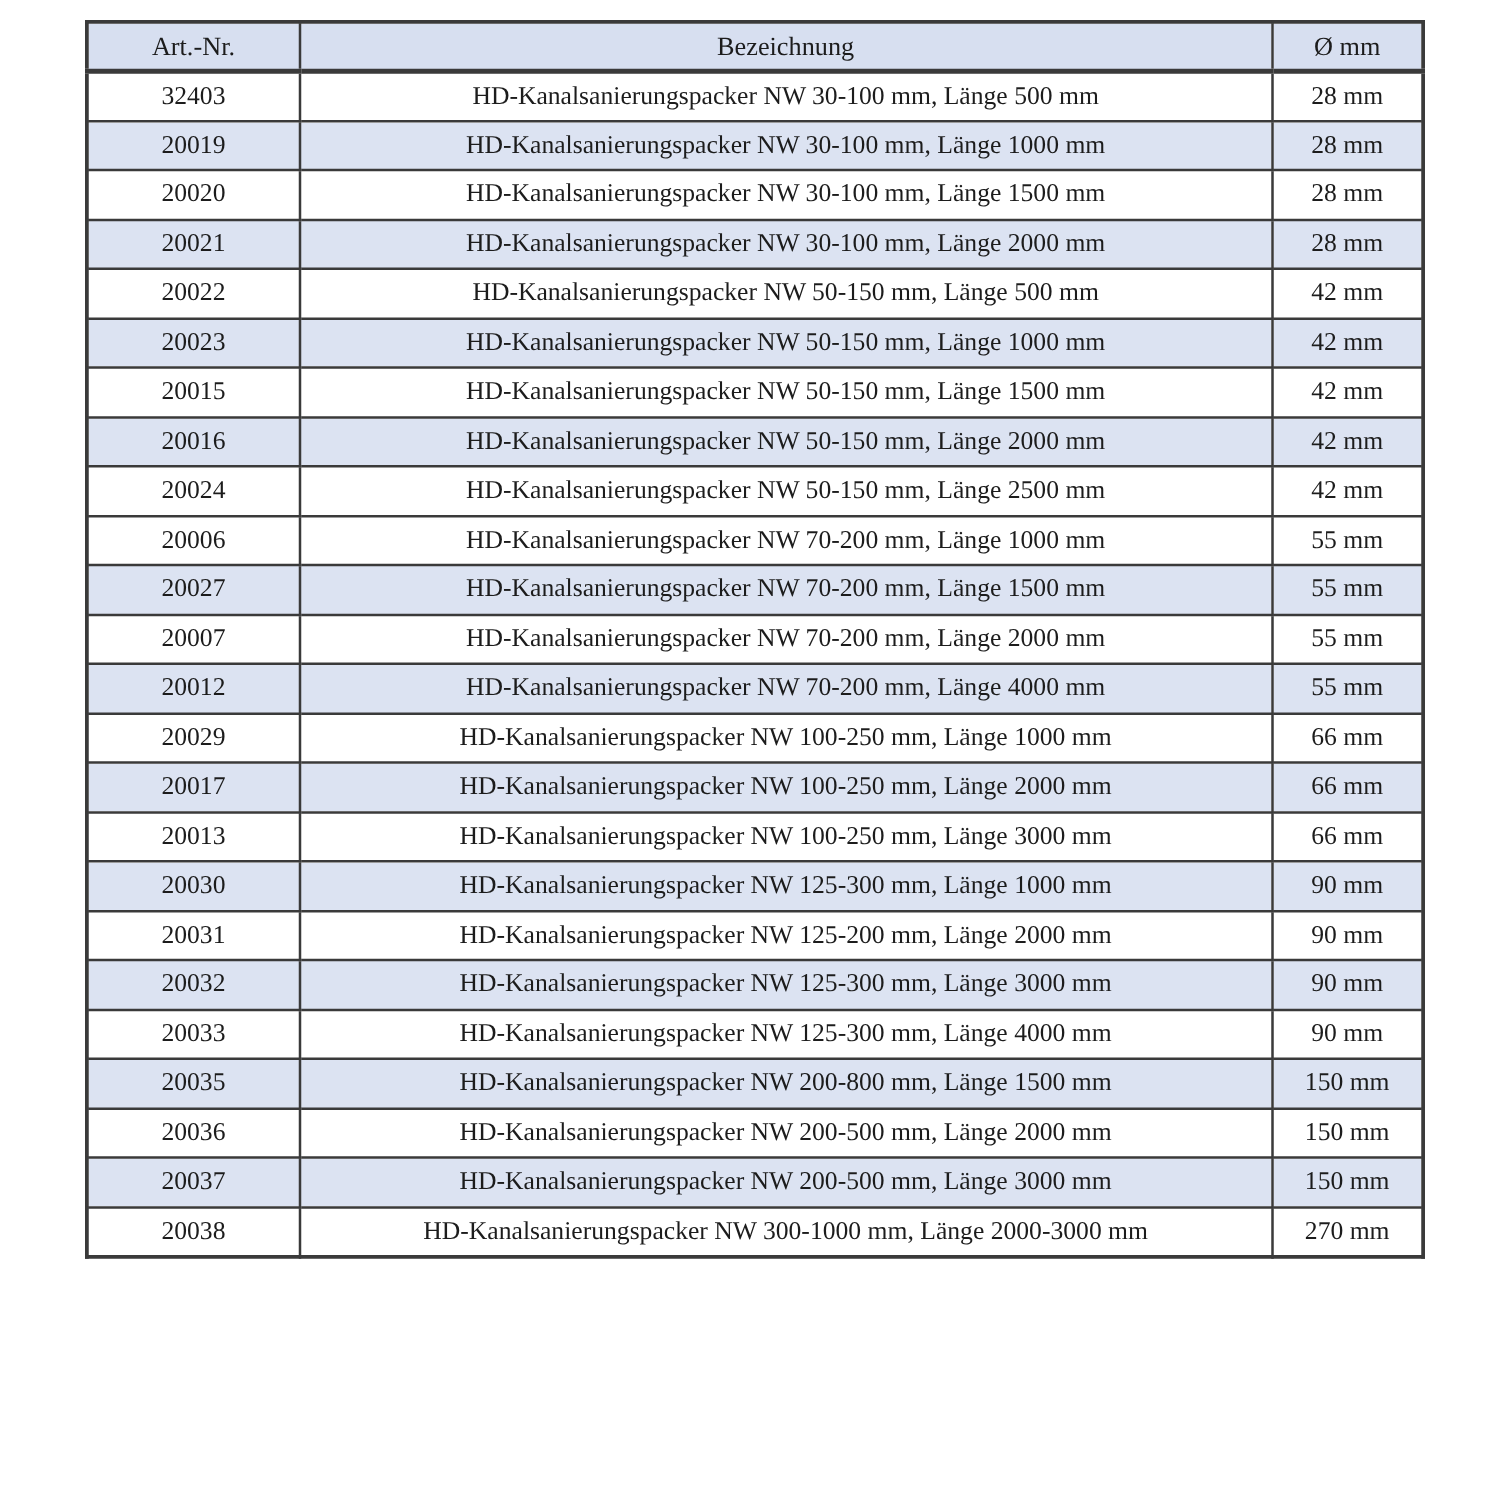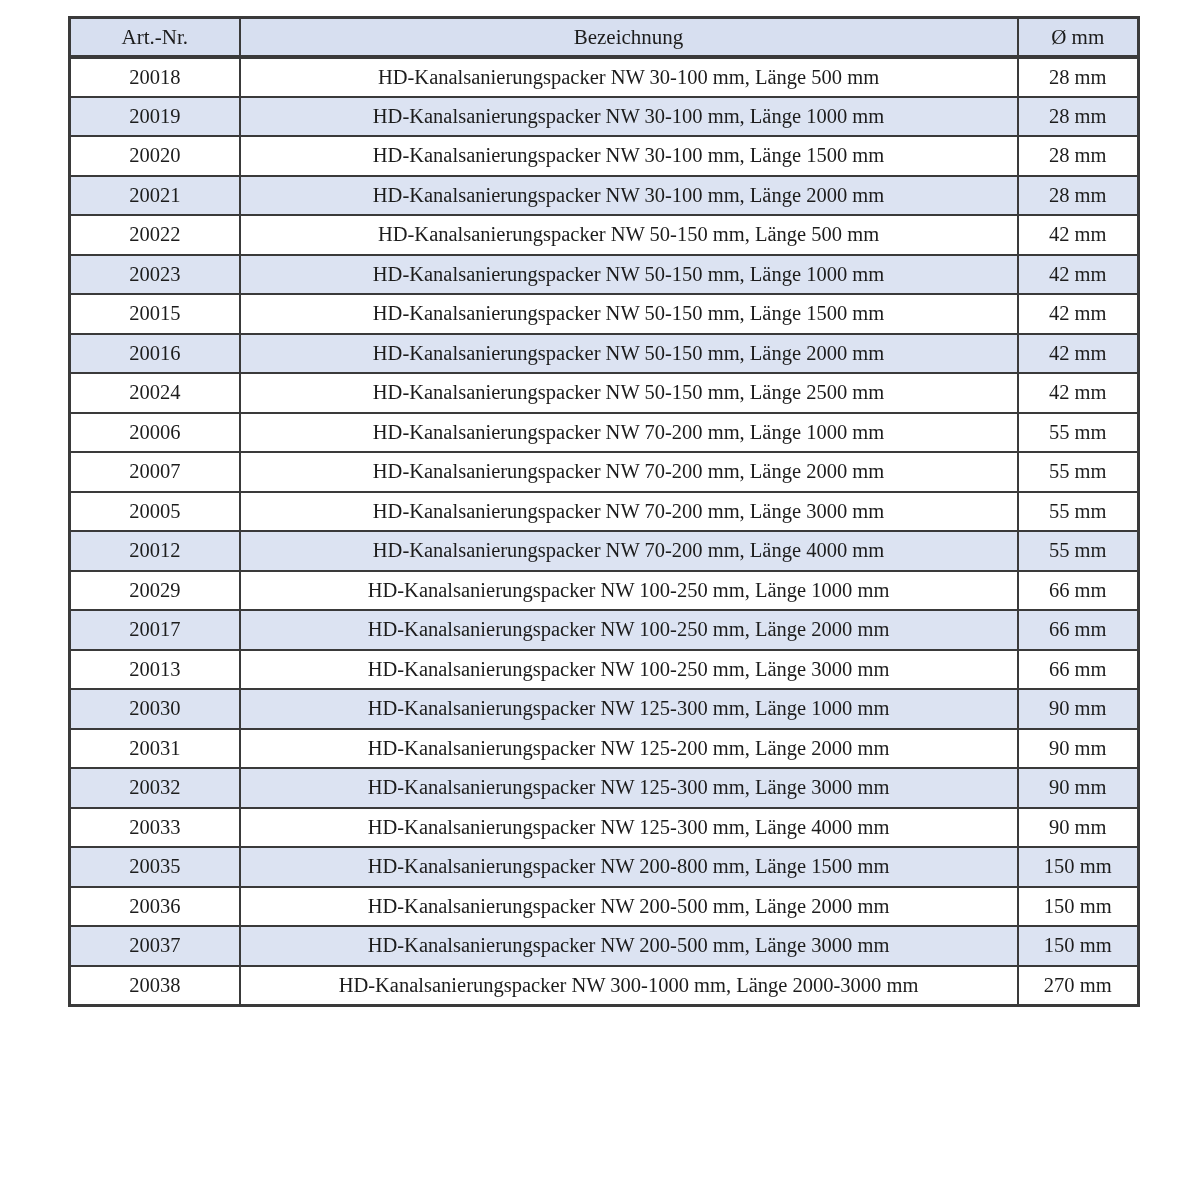--- a/index.html
+++ b/index.html
@@ -74,21 +74,21 @@
     </colgroup>
     <thead>
       <tr>
         <th>Art.-Nr.</th>
         <th>Bezeichnung</th>
         <th>Ø mm</th>
       </tr>
     </thead>
     <tbody>
         <tr>
-          <td>20018</td>
+          <td>32403</td>
           <td>HD-Kanalsanierungspacker NW 30-100 mm, Länge 500 mm</td>
           <td>28 mm</td>
         </tr>
         <tr class="alt">
           <td>20019</td>
           <td>HD-Kanalsanierungspacker NW 30-100 mm, Länge 1000 mm</td>
           <td>28 mm</td>
         </tr>
         <tr>
           <td>20020</td>
@@ -123,28 +123,28 @@
         <tr>
           <td>20024</td>
           <td>HD-Kanalsanierungspacker NW 50-150 mm, Länge 2500 mm</td>
           <td>42 mm</td>
         </tr>
         <tr>
           <td>20006</td>
           <td>HD-Kanalsanierungspacker NW 70-200 mm, Länge 1000 mm</td>
           <td>55 mm</td>
         </tr>
+        <tr class="alt">
+          <td>20027</td>
+          <td>HD-Kanalsanierungspacker NW 70-200 mm, Länge 1500 mm</td>
+          <td>55 mm</td>
+        </tr>
         <tr>
           <td>20007</td>
           <td>HD-Kanalsanierungspacker NW 70-200 mm, Länge 2000 mm</td>
-          <td>55 mm</td>
-        </tr>
-        <tr>
-          <td>20005</td>
-          <td>HD-Kanalsanierungspacker NW 70-200 mm, Länge 3000 mm</td>
           <td>55 mm</td>
         </tr>
         <tr class="alt">
           <td>20012</td>
           <td>HD-Kanalsanierungspacker NW 70-200 mm, Länge 4000 mm</td>
           <td>55 mm</td>
         </tr>
         <tr>
           <td>20029</td>
           <td>HD-Kanalsanierungspacker NW 100-250 mm, Länge 1000 mm</td>

